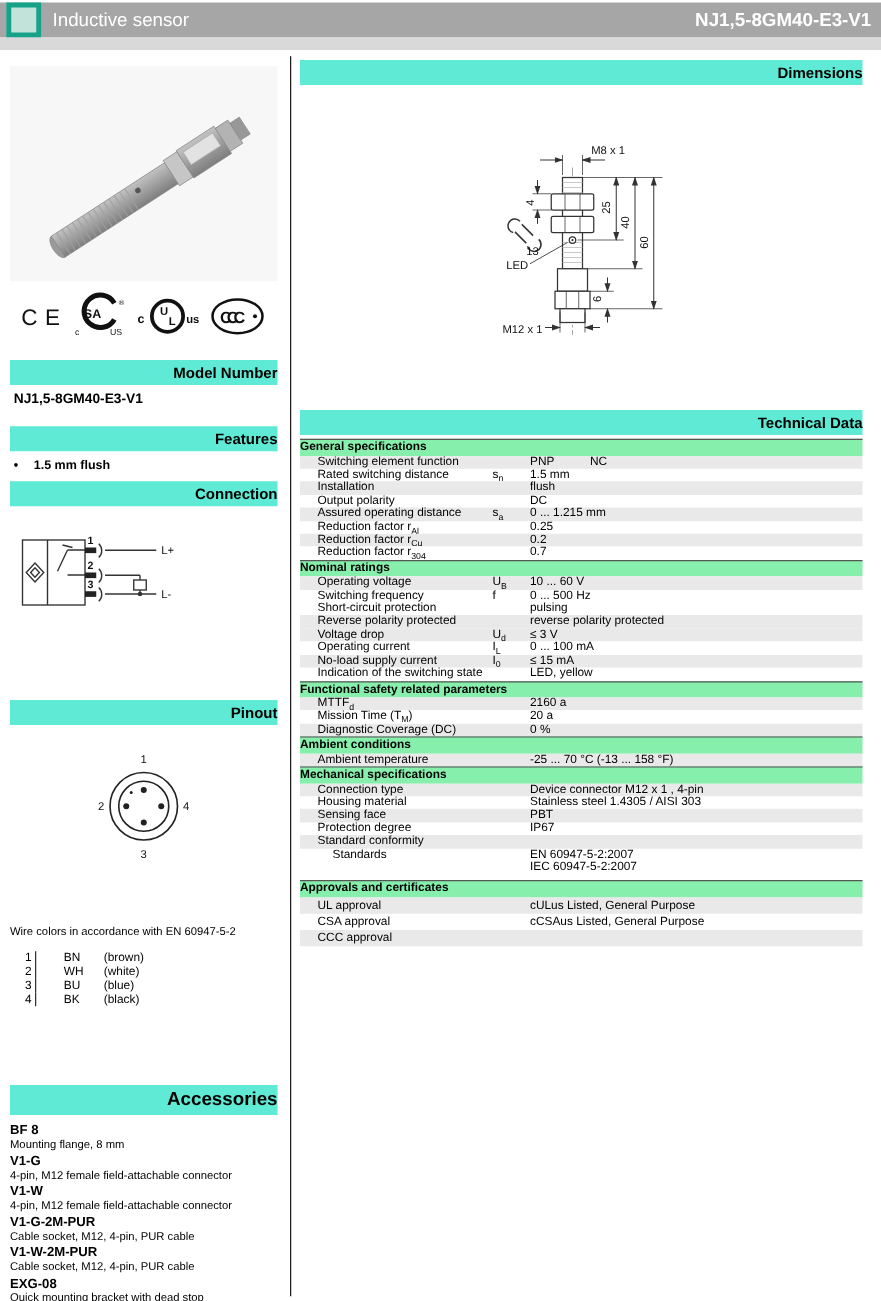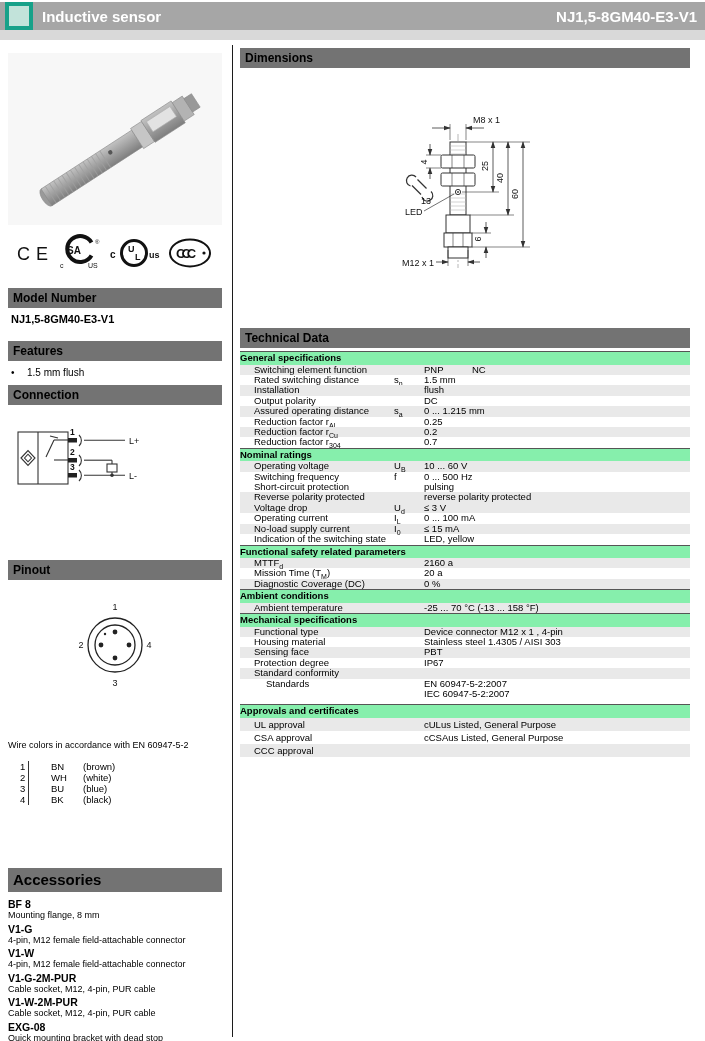--- a/index.html
+++ b/index.html
@@ -2,40 +2,40 @@
 <html><head>
 <meta charset="utf-8">
 <style>
   html,body{margin:0;padding:0;background:#fff;}
   body{width:705px;height:1041px;font-family:"Liberation Sans",sans-serif;color:#000;}
   .page{position:relative;width:705px;height:1041px;background:#fff;overflow:hidden;}
 
   
   .header{position:absolute;top:2px;left:0;width:705px;height:28px;background:#a6a6a6;display:flex;align-items:center;}
   .header-icon{width:20px;height:20px;background:#c2e3da;border:4px solid #17a189;margin-left:5px;box-sizing:content-box;}
-  .header-title{color:#fff;font-weight:bold;font-size:15px;margin-left:9px;}
+  .header-title{color:#fff;font-weight:normal;font-size:15px;margin-left:9px;}
   .header-model{color:#fff;font-weight:bold;font-size:15px;margin-left:auto;margin-right:8px;}
   .subbar{position:absolute;top:30px;left:0;width:705px;height:10px;background:#d9d9d9;}
   .divider{position:absolute;left:232px;top:45px;width:1px;height:992px;background:#1c1c1c;}
 
   
   .col-left{position:absolute;left:8px;top:45px;width:214px;height:996px;}
   .col-right{position:absolute;left:240px;top:45px;width:450px;height:996px;}
 
-  .bar{position:absolute;left:0;background:#737373;font-weight:bold;font-size:12px;height:20px;line-height:20px;padding-left:5px;box-sizing:border-box;}
+  .bar{position:absolute;left:0;background:#5eead4;font-weight:bold;font-size:12px;height:20px;line-height:20px;padding-left:19px;box-sizing:border-box;text-align:right;}
   .col-left .bar{width:214px;}
   .col-right .bar{width:450px;}
 
   
   .photo{position:absolute;top:8px;left:0;width:214px;height:172px;background:#f7f7f7;}
   .logos{position:absolute;top:185px;left:0;width:214px;height:46px;display:flex;align-items:center;justify-content:space-between;padding:0 6px;box-sizing:border-box;}
   .bar-model{top:243px;}
   .model-value{position:absolute;top:268px;left:3px;font-weight:bold;font-size:11px;}
   .bar-features{top:296px;}
-  .feature-item{position:absolute;top:322px;left:3px;font-weight:normal;font-size:10px;}
+  .feature-item{position:absolute;top:322px;left:3px;font-weight:bold;font-size:10px;}
   .feature-item .bullet{display:inline-block;width:16px;}
   .bar-connection{top:340px;}
   .conn-svg{position:absolute;top:362px;left:0;}
   .bar-pinout{top:515px;}
   .pinout-svg{position:absolute;top:540px;left:0;}
   .note{position:absolute;top:695px;left:0;font-size:9px;}
   .wires{position:absolute;top:716px;left:0;width:214px;}
   .wire-row{display:flex;font-size:9.5px;line-height:11px;height:11px;align-items:stretch;}
   .wire-pin{width:20px;padding-left:12px;box-sizing:border-box;}
   .wire-sep{width:1px;background:#333;}
@@ -484,21 +484,21 @@
     <span class="c-label">Ambient temperature</span>
     <span class="c-sym"></span>
     <span class="c-val">-25 ... 70 °C (-13 ... 158 °F)</span>
   </div>
           </div>
   </div>
         <div class="spec-section">
     <div class="spec-section-title">Mechanical specifications</div>
     <div class="spec-rows">
             <div class="spec-row stripe">
-    <span class="c-label">Functional type</span>
+    <span class="c-label">Connection type</span>
     <span class="c-sym"></span>
     <span class="c-val">Device connector M12 x 1 , 4-pin</span>
   </div>
             <div class="spec-row">
     <span class="c-label">Housing material</span>
     <span class="c-sym"></span>
     <span class="c-val">Stainless steel 1.4305 / AISI 303</span>
   </div>
             <div class="spec-row stripe">
     <span class="c-label">Sensing face</span>

